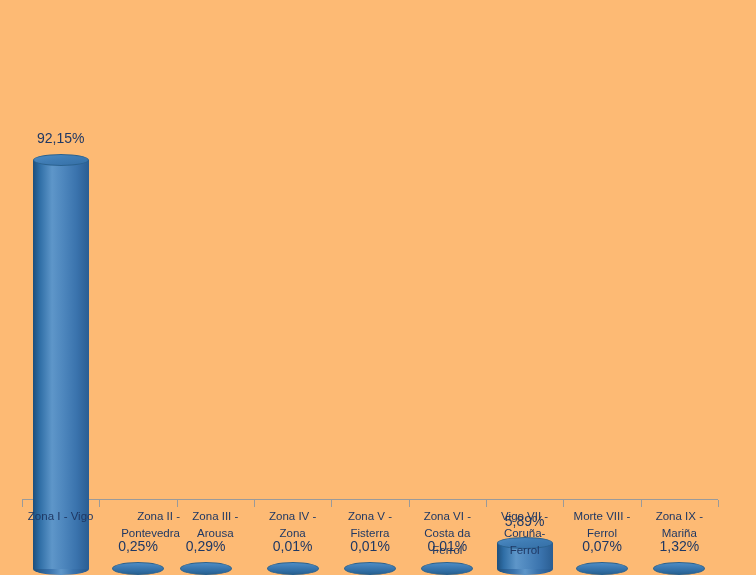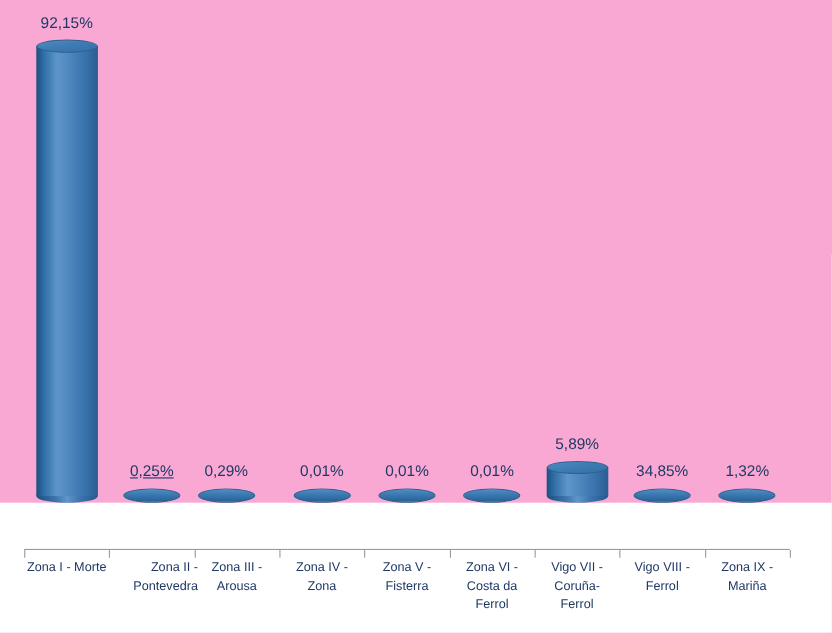--- a/index.html
+++ b/index.html
@@ -12,22 +12,22 @@
     height: 575px;
     font-family: "Liberation Sans", sans-serif;
     overflow: hidden;
     position: relative;
   }
 
   #chart-root {
     position: absolute;
     left: 0; top: 0;
     width: 756px;
-    height: 457px;
-    background: #f9a8d4;
+    height: 575px;
+    background: #fdba74;
   }
 
   
   .plot-area {
     position: absolute;
     left: 22px;
     top: 0;
     width: 696px;
     height: 499px;
   }
@@ -161,21 +161,21 @@
       <div class="bar-slot" style="left: 22px; width: 77.3333px;">
         <div class="cyl" style="width: 56px; height: 421.146px;">
           <div class="cyl-bottom"></div>
           <div class="cyl-body" style="height: 409.146px;"></div>
           <div class="cyl-top" style="bottom: 409.146px;"></div>
         </div>
         <div class="value-label" style="bottom: 429.146px;">92,15%</div>
       </div>
       <div class="bar-slot" style="left: 99.3333px; width: 77.3333px;">
         <div class="disc"></div>
-        <div class="value-label" style="bottom: 21px; text-decoration: underline;">0,25%</div>
+        <div class="value-label" style="bottom: 21px;">0,25%</div>
       </div>
       <div class="bar-slot" style="left: 167px; width: 77.3333px;">
         <div class="disc"></div>
         <div class="value-label" style="bottom: 21px;">0,29%</div>
       </div>
       <div class="bar-slot" style="left: 254px; width: 77.3333px;">
         <div class="disc"></div>
         <div class="value-label" style="bottom: 21px;">0,01%</div>
       </div>
       <div class="bar-slot" style="left: 331.333px; width: 77.3333px;">
@@ -189,31 +189,31 @@
       <div class="bar-slot" style="left: 486px; width: 77.3333px;">
         <div class="cyl" style="width: 56px; height: 38.1516px;">
           <div class="cyl-bottom"></div>
           <div class="cyl-body" style="height: 26.1516px;"></div>
           <div class="cyl-top" style="bottom: 26.1516px;"></div>
         </div>
         <div class="value-label" style="bottom: 46.1516px;">5,89%</div>
       </div>
       <div class="bar-slot" style="left: 563.333px; width: 77.3333px;">
         <div class="disc"></div>
-        <div class="value-label" style="bottom: 21px;">34,85%</div>
+        <div class="value-label" style="bottom: 21px;">0,07%</div>
       </div>
       <div class="bar-slot" style="left: 640.667px; width: 77.3333px;">
         <div class="disc"></div>
         <div class="value-label" style="bottom: 21px;">1,32%</div>
       </div>
     </div>
 
   <div id="cat-labels">
       <div class="cat-label" style="left: 18.6667px;">
-        <div>Zona I - Morte</div>
+        <div>Zona I - Vigo</div>
       </div>
       <div class="cat-label" style="left: 96px; text-align: right;">
         <div>Zona II -</div>
         <div>Pontevedra</div>
       </div>
       <div class="cat-label" style="left: 173.333px;">
         <div>Zona III -</div>
         <div>Arousa</div>
       </div>
       <div class="cat-label" style="left: 250.667px;">
@@ -228,21 +228,21 @@
         <div>Zona VI -</div>
         <div>Costa da</div>
         <div>Ferrol</div>
       </div>
       <div class="cat-label" style="left: 482.667px;">
         <div>Vigo VII -</div>
         <div>Coruña-</div>
         <div>Ferrol</div>
       </div>
       <div class="cat-label" style="left: 560px;">
-        <div>Vigo VIII -</div>
+        <div>Morte VIII -</div>
         <div>Ferrol</div>
       </div>
       <div class="cat-label" style="left: 637.333px;">
         <div>Zona IX -</div>
         <div>Mariña</div>
       </div>
     </div>
 
 </div>
 

